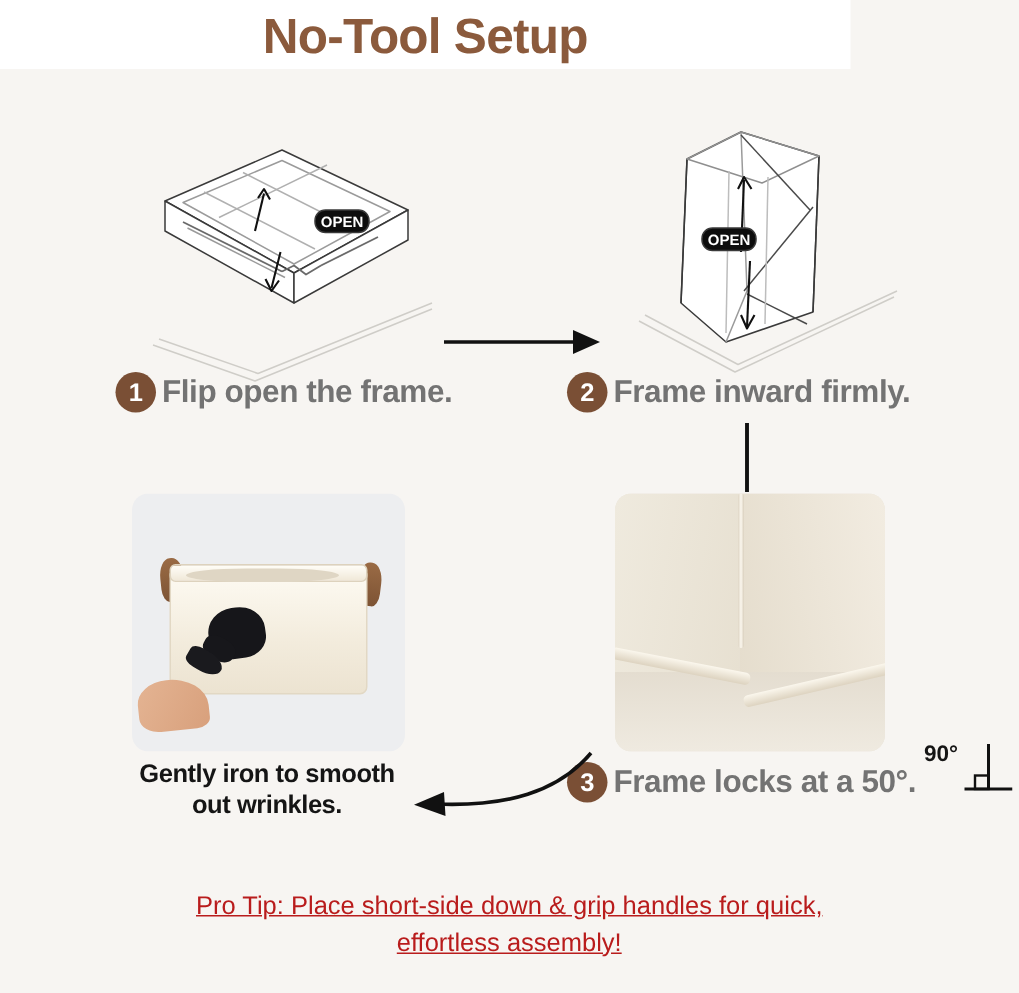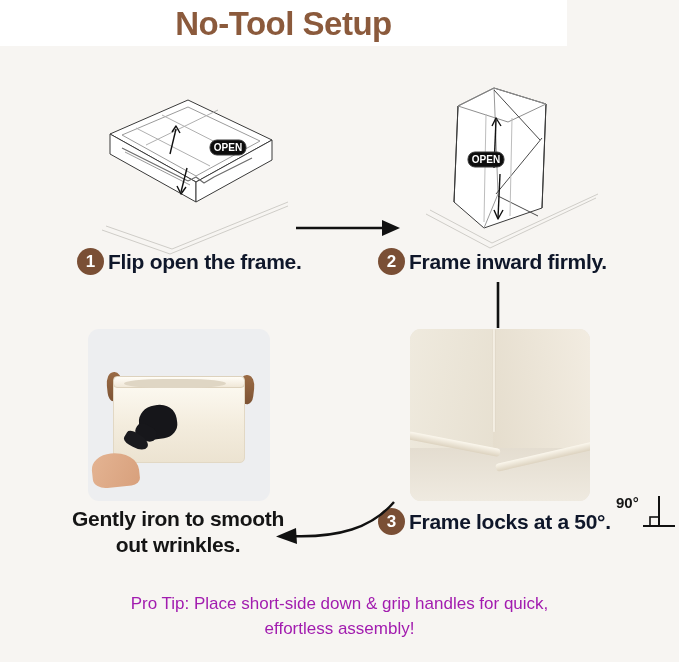--- a/index.html
+++ b/index.html
@@ -183,29 +183,29 @@
     font-size: 17px;
     font-weight: 700;
     display: flex;
     align-items: center;
     justify-content: center;
     line-height: 1;
   }
   .step-text {
     font-size: 21px;
     font-weight: 700;
-    color: #0f172a;
+    color: #737373;
     letter-spacing: -0.3px;
   }
 
   
   .plain-caption {
     position: absolute;
     text-align: center;
-    font-size: 21px;
+    font-size: 17px;
     font-weight: 700;
     color: #151515;
     line-height: 1.22;
     letter-spacing: -0.3px;
   }
 
   
   .arrow { position: absolute; }
   .arrow svg { display: block; overflow: visible; }
 
@@ -223,22 +223,23 @@
     margin-right: 2px;
   }
 
   
   .pro-tip {
     position: absolute;
     left: 0;
     width: 679px;
     text-align: center;
     font-size: 17px;
-    color: #a21caf;
+    color: #b91c1c;
     line-height: 1.45;
+    text-decoration: underline;
   }
 </style>
 </head>
 <body>
 
 <div class="header-band">
   <div class="page-title">No-Tool Setup</div>
 </div>
 
 <div class="canvas">

